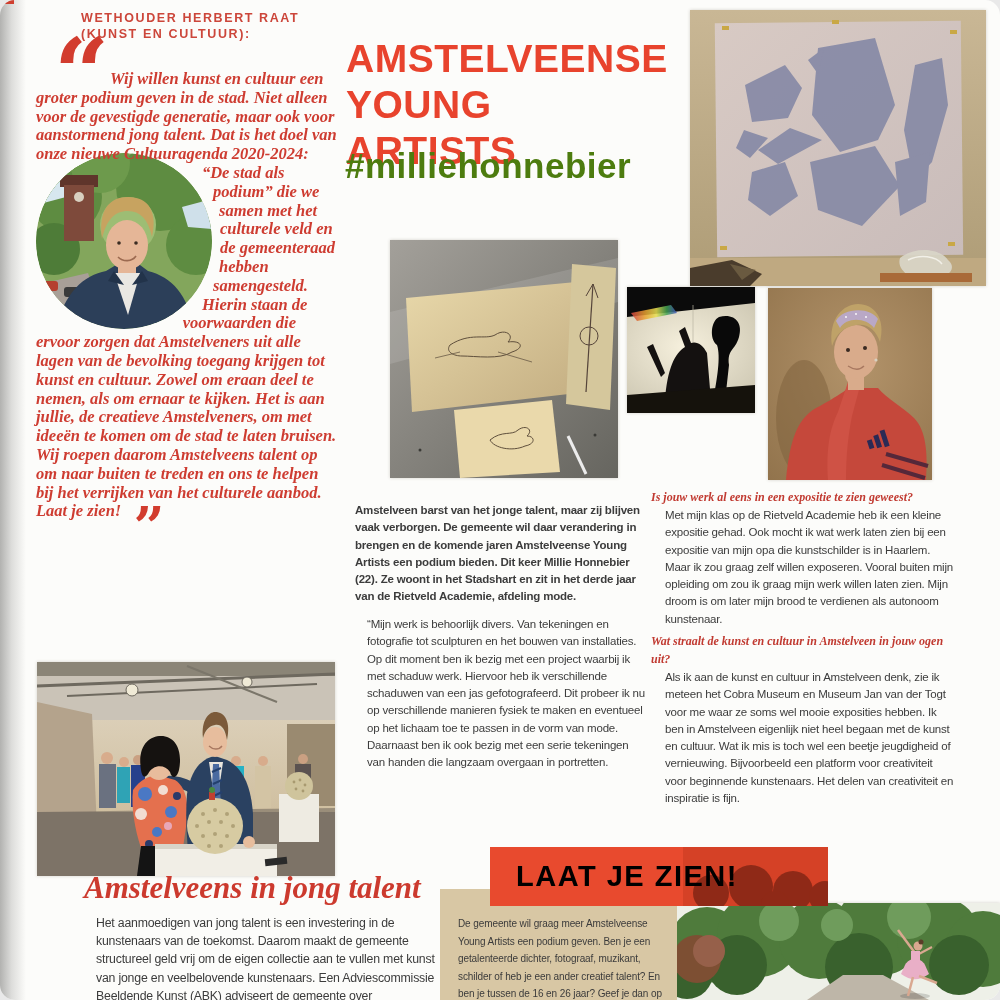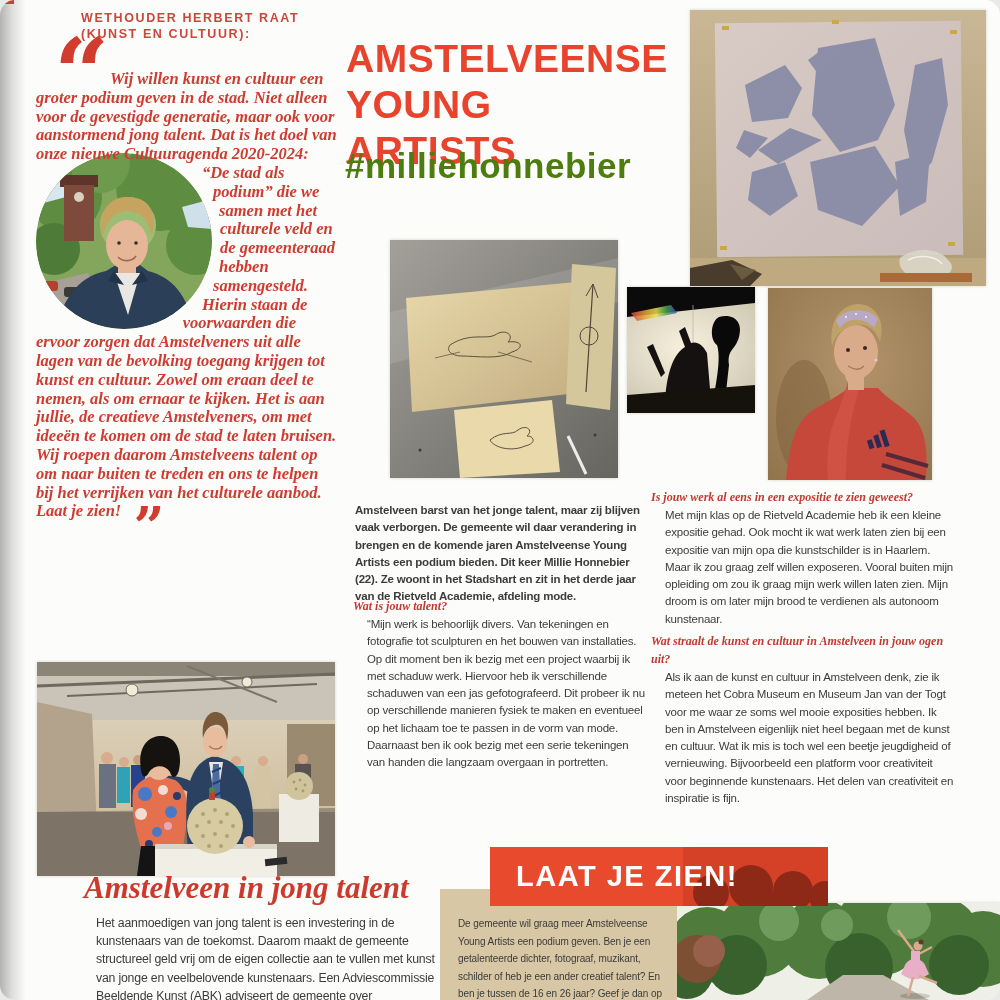--- a/index.html
+++ b/index.html
@@ -59,21 +59,21 @@
   .invest-heading{left:84px;top:870px;font-family:"Liberation Serif",serif;
     font-style:italic;font-weight:bold;color:#cc3a2e;font-size:31px;}
   .invest-body{left:96px;top:914px;width:352px;color:#3c3c3c;
     font-size:12.3px;line-height:18.2px;letter-spacing:-.2px;}
 
   
   .callout-box{left:440px;top:889px;width:237px;height:111px;background:#d8c7a4;}
   .callout-text{padding:26px 10px 0 18px;color:#3b3b3b;
     font-size:10px;line-height:17.6px;letter-spacing:-.1px;}
   .banner{left:490px;top:847px;width:338px;height:59px;background:#e84a2e;}
-  .banner-label{position:absolute;left:26px;top:0;line-height:59px;color:#ffffff;
+  .banner-label{position:absolute;left:26px;top:0;line-height:59px;color:#000000;
     font-weight:800;font-size:29px;letter-spacing:1.5px;white-space:nowrap;}
   .banner-overlay{position:absolute;right:0;top:0;width:145px;height:59px;}
 </style>
 </head>
 <body>
 
 <div class="page">
 
   <div class="abs edge-shade"></div>
   <div class="abs edge-red"></div>
@@ -258,21 +258,20 @@
       <g fill="#2a2a55">
         <rect x="100" y="152" width="5" height="9" transform="rotate(-18 102 156)"></rect>
         <rect x="107" y="147" width="5" height="13" transform="rotate(-18 109 153)"></rect>
         <rect x="114" y="142" width="5" height="17" transform="rotate(-18 116 150)"></rect>
       </g>
       <path d="M118,166 L160,178 M114,177 L157,190" stroke="#55283a" stroke-width="4"></path>
     </svg>
   </div>
 
   <div class="abs body-txt intro">Amstelveen barst van het jonge talent, maar zij blijven vaak verborgen. De gemeente wil daar verandering in brengen en de komende jaren Amstelveense Young Artists een podium bieden. Dit keer Millie Honnebier (22). Ze woont in het Stadshart en zit in het derde jaar van de Rietveld Academie, afdeling mode.</div>
-  <div class="abs question q1">Wat is jouw talent?</div>
   <div class="abs body-txt a1">“Mijn werk is behoorlijk divers. Van tekeningen en fotografie tot sculpturen en het bouwen van installaties. Op dit moment ben ik bezig met een project waarbij ik met schaduw werk. Hiervoor heb ik verschillende schaduwen van een jas gefotografeerd. Dit probeer ik nu op verschillende manieren fysiek te maken en eventueel op het lichaam toe te passen in de vorm van mode. Daarnaast ben ik ook bezig met een serie tekeningen van handen die langzaam overgaan in portretten.</div>
 
   <div class="abs question q2">Is jouw werk al eens in een expositie te zien geweest?</div>
   <div class="abs question q3">Wat straalt de kunst en cultuur in Amstelveen in jouw ogen uit?</div>
   <div class="abs body-txt a2">Met mijn klas op de Rietveld Academie heb ik een kleine expositie gehad. Ook mocht ik wat werk laten zien bij een expositie van mijn opa die kunstschilder is in Haarlem. Maar ik zou graag zelf willen exposeren. Vooral buiten mijn opleiding om zou ik graag mijn werk willen laten zien. Mijn droom is om later mijn brood te verdienen als autonoom kunstenaar.</div>
   <div class="abs body-txt a3">Als ik aan de kunst en cultuur in Amstelveen denk, zie ik meteen het Cobra Museum en Museum Jan van der Togt voor me waar ze soms wel mooie exposities hebben. Ik ben in Amstelveen eigenlijk niet heel begaan met de kunst en cultuur. Wat ik mis is toch wel een beetje jeugdigheid of vernieuwing. Bijvoorbeeld een platform voor creativiteit voor beginnende kunstenaars. Het delen van creativiteit en inspiratie is fijn.</div>
 
   <div class="abs ph ph-gallery">
     <svg viewBox="0 0 298 214">
       <defs>
@@ -361,21 +360,21 @@
           <circle cx="172" cy="184" r="2"></circle>
           <circle cx="184" cy="184" r="2"></circle>
       </g>
       <rect x="172" y="130" width="6" height="8" fill="#c04030"></rect>
         <circle cx="175" cy="128" r="3" fill="#4a8a40"></circle>
       <rect x="228" y="196" width="22" height="7" fill="#2a2a2a" transform="rotate(-6 239 199)"></rect>
       <circle cx="212" cy="180" r="6" fill="#e7bd9d"></circle>
     </svg>
   </div>
 
-  <div class="abs invest-heading">Amstelveen in jong talent</div>
+  <div class="abs invest-heading">Amstelveens in jong talent</div>
   <div class="abs invest-body">Het aanmoedigen van jong talent is een investering in de kunstenaars van de toekomst. Daarom maakt de gemeente structureel geld vrij om de eigen collectie aan te vullen met kunst van jonge en veelbelovende kunstenaars. Een Adviescommissie Beeldende Kunst (ABK) adviseert de gemeente over kunstaankopen. Deze kunst</div>
 
   <div class="abs ph ph-park">
     <svg viewBox="0 0 323 97">
       <rect width="323" height="97" fill="#eef0e8"></rect>
       <g fill="#4f7b3c">
         <circle cx="30" cy="42" r="38"></circle>
           <circle cx="82" cy="32" r="42"></circle>
           <circle cx="142" cy="36" r="40"></circle>
         <circle cx="202" cy="28" r="45"></circle>

